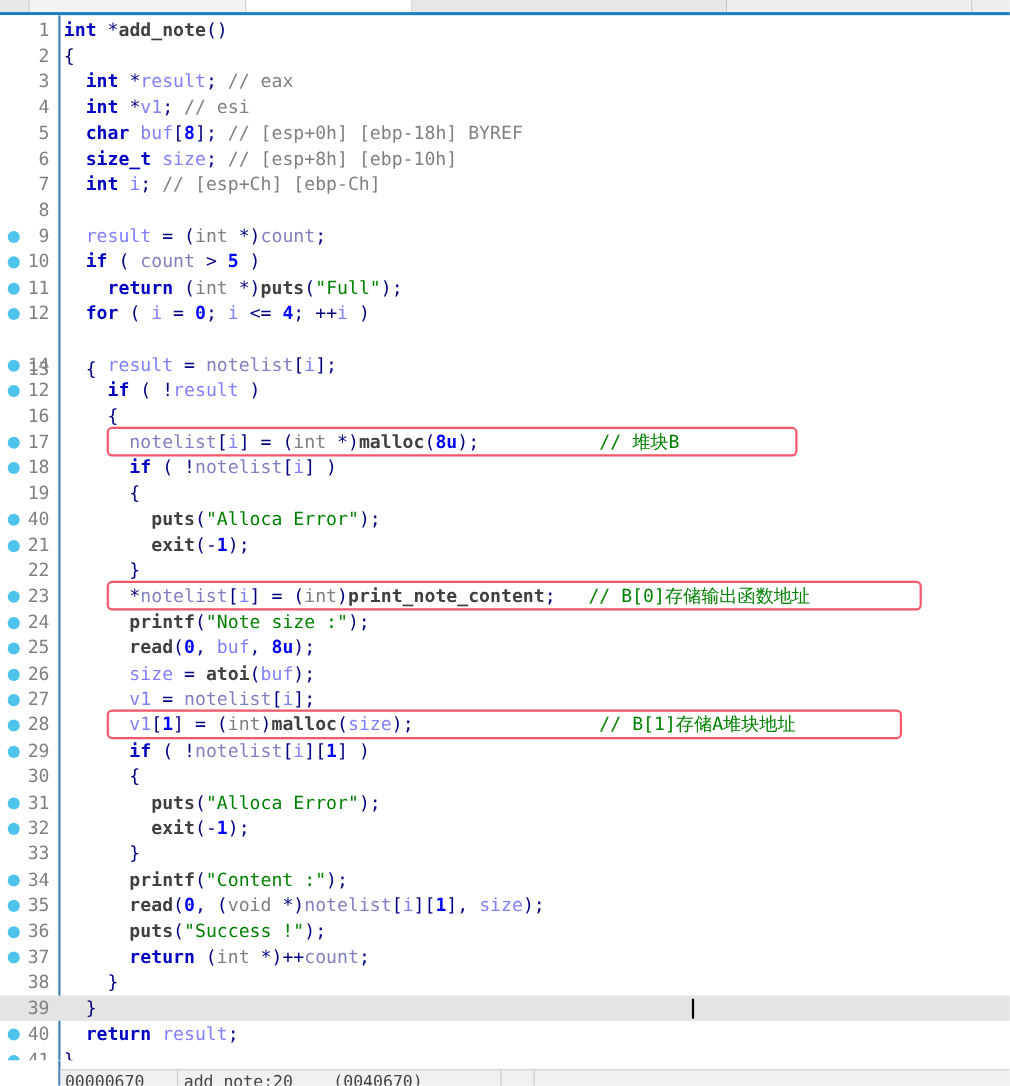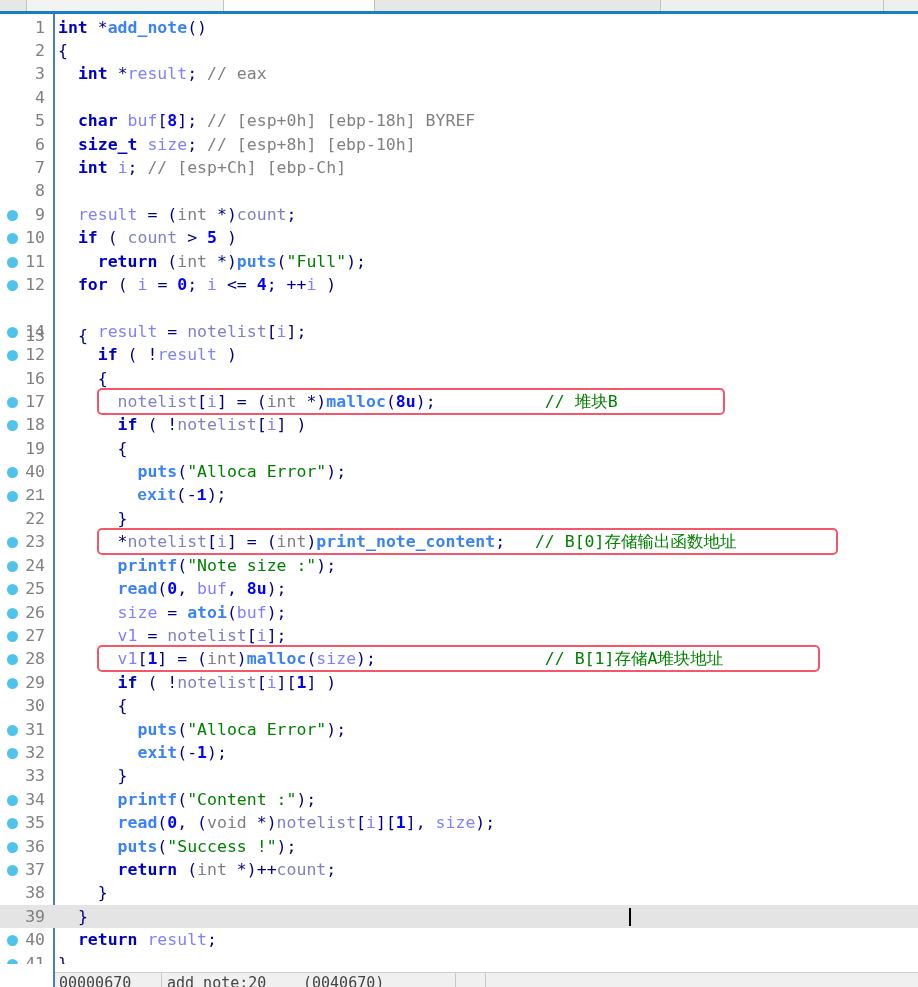--- a/index.html
+++ b/index.html
@@ -80,21 +80,21 @@
     color: #808080; font-size: 16.5px;
   }
   .linetext {
     position: absolute; left: 58px; top: 0;
     color: #000080;
   }
 
   
   .t-kw    { color: #0000c0; font-weight: bold; }   
   .t-type  { color: #808080; }                       
-  .t-fn    { color: #3b82f6; font-weight: bold; }    
+  .t-fn    { color: #404040; font-weight: bold; }    
   .t-var   { color: #8080ff; }                       
   .t-glob  { color: #8080c0; }                       
   .t-num   { color: #0000ff; font-weight: bold; }    
   .t-str   { color: #008000; }                       
   .t-cmt   { color: #808080; text-align: center; }                       
   .t-cmtg  { color: #008000; }                       
   .t-punc  { color: #000080; }
 
   
   .hl-box {
@@ -152,38 +152,38 @@
 </div>
 <div id="focus-underline"></div>
 
 <div id="code-view">
   <div id="gutter"></div>
   <div id="gutter-edge"></div>
   <div id="lines-host">
       <div class="code-line" style="top: 1.5px; position: absolute; left: 0px; width: 918px;"><span class="lineno">1</span><span class="linetext"><span class="t-kw">int</span> <span class="t-punc">*</span><span class="t-fn">add_note</span><span class="t-punc">()</span></span></div>
       <div class="code-line" style="top: 24.9px; position: absolute; left: 0px; width: 918px;"><span class="lineno">2</span><span class="linetext"><span class="t-punc">{</span></span></div>
       <div class="code-line" style="top: 48.3px; position: absolute; left: 0px; width: 918px;"><span class="lineno">3</span><span class="linetext">  <span class="t-kw">int</span> <span class="t-punc">*</span><span class="t-var">result</span><span class="t-punc">;</span> <span class="t-cmt">// eax</span></span></div>
-      <div class="code-line" style="top: 71.7px; position: absolute; left: 0px; width: 918px;"><span class="lineno">4</span></div>
+      <div class="code-line" style="top: 71.7px; position: absolute; left: 0px; width: 918px;"><span class="lineno">4</span><span class="linetext">  <span class="t-kw">int</span> <span class="t-punc">*</span><span class="t-var">v1</span><span class="t-punc">;</span> <span class="t-cmt">// esi</span></span></div>
       <div class="code-line" style="top: 95.1px; position: absolute; left: 0px; width: 918px;"><span class="lineno">5</span><span class="linetext">  <span class="t-kw">char</span> <span class="t-var">buf</span><span class="t-punc">[</span><span class="t-num">8</span><span class="t-punc">];</span> <span class="t-cmt">// [esp+0h] [ebp-18h] BYREF</span></span></div>
       <div class="code-line" style="top: 118.5px; position: absolute; left: 0px; width: 918px;"><span class="lineno">6</span><span class="linetext">  <span class="t-kw">size_t</span> <span class="t-var">size</span><span class="t-punc">;</span> <span class="t-cmt">// [esp+8h] [ebp-10h]</span></span></div>
       <div class="code-line" style="top: 141.9px; position: absolute; left: 0px; width: 918px;"><span class="lineno">7</span><span class="linetext">  <span class="t-kw">int</span> <span class="t-var">i</span><span class="t-punc">;</span> <span class="t-cmt">// [esp+Ch] [ebp-Ch]</span></span></div>
       <div class="code-line" style="top: 165.3px; position: absolute; left: 0px; width: 918px;"><span class="lineno">8</span><span class="linetext"></span></div>
       <div class="code-line" style="top: 188.7px; position: absolute; left: 0px; width: 918px;"><div class="bp-dot" style="background: rgb(78, 195, 236);"></div><span class="lineno">9</span><span class="linetext">  <span class="t-var">result</span> <span class="t-punc">=</span> <span class="t-punc">(</span><span class="t-type">int</span> <span class="t-punc">*)</span><span class="t-glob">count</span><span class="t-punc">;</span></span></div>
       <div class="code-line" style="top: 212.1px; position: absolute; left: 0px; width: 918px;"><div class="bp-dot" style="background: rgb(78, 195, 236);"></div><span class="lineno">10</span><span class="linetext">  <span class="t-kw">if</span> <span class="t-punc">(</span> <span class="t-glob">count</span> <span class="t-punc">&gt;</span> <span class="t-num">5</span> <span class="t-punc">)</span></span></div>
       <div class="code-line" style="top: 235.5px; position: absolute; left: 0px; width: 918px;"><div class="bp-dot" style="background: rgb(78, 195, 236);"></div><span class="lineno">11</span><span class="linetext">    <span class="t-kw">return</span> <span class="t-punc">(</span><span class="t-type">int</span> <span class="t-punc">*)</span><span class="t-fn">puts</span><span class="t-punc">(</span><span class="t-str">"Full"</span><span class="t-punc">);</span></span></div>
       <div class="code-line" style="top: 258.9px; position: absolute; left: 0px; width: 918px;"><div class="bp-dot" style="background: rgb(78, 195, 236);"></div><span class="lineno">12</span><span class="linetext">  <span class="t-kw">for</span> <span class="t-punc">(</span> <span class="t-var">i</span> <span class="t-punc">=</span> <span class="t-num">0</span><span class="t-punc">;</span> <span class="t-var">i</span> <span class="t-punc">&lt;=</span> <span class="t-num">4</span><span class="t-punc">;</span> <span class="t-punc">++</span><span class="t-var">i</span> <span class="t-punc">)</span></span></div>
       <div class="code-line" style="top: 274px; position: absolute; left: 0px; width: 832px; margin-top: 36px;"><span class="lineno">13</span><span class="linetext">  <span class="t-punc">{</span></span></div>
       <div class="code-line" style="top: 305.7px; position: absolute; left: 0px; width: 918px;"><div class="bp-dot" style="background: rgb(78, 195, 236);"></div><span class="lineno">14</span><span class="linetext">    <span class="t-var">result</span> <span class="t-punc">=</span> <span class="t-glob">notelist</span><span class="t-punc">[</span><span class="t-var">i</span><span class="t-punc">];</span></span></div>
       <div class="code-line" style="top: 329.1px; position: absolute; left: 0px; width: 918px;"><div class="bp-dot" style="background: rgb(78, 195, 236);"></div><span class="lineno">12</span><span class="linetext">    <span class="t-kw">if</span> <span class="t-punc">(</span> <span class="t-punc">!</span><span class="t-var">result</span> <span class="t-punc">)</span></span></div>
       <div class="code-line" style="top: 352.5px; position: absolute; left: 0px; width: 918px; padding-left: 36px;"><span class="lineno">16</span><span class="linetext">    <span class="t-punc">{</span></span></div>
       <div class="code-line" style="top: 375.9px; position: absolute; left: 0px; width: 918px;"><div class="bp-dot" style="background: rgb(78, 195, 236);"></div><span class="lineno">17</span><span class="linetext">      <span class="t-glob">notelist</span><span class="t-punc">[</span><span class="t-var">i</span><span class="t-punc">]</span> <span class="t-punc">=</span> <span class="t-punc">(</span><span class="t-type">int</span> <span class="t-punc">*)</span><span class="t-fn">malloc</span><span class="t-punc">(</span><span class="t-num">8u</span><span class="t-punc">);</span>           <span class="t-cmtg">// 堆块B</span></span></div>
       <div class="code-line" style="top: 399.3px; position: absolute; left: 0px; width: 918px;"><div class="bp-dot" style="background: rgb(78, 195, 236);"></div><span class="lineno">18</span><span class="linetext">      <span class="t-kw">if</span> <span class="t-punc">(</span> <span class="t-punc">!</span><span class="t-glob">notelist</span><span class="t-punc">[</span><span class="t-var">i</span><span class="t-punc">]</span> <span class="t-punc">)</span></span></div>
       <div class="code-line" style="top: 422.7px; position: absolute; left: 0px; width: 918px;"><span class="lineno">19</span><span class="linetext">      <span class="t-punc">{</span></span></div>
       <div class="code-line" style="top: 446.1px; position: absolute; left: 0px; width: 918px;"><div class="bp-dot" style="background: rgb(78, 195, 236);"></div><span class="lineno">40</span><span class="linetext">        <span class="t-fn">puts</span><span class="t-punc">(</span><span class="t-str">"Alloca Error"</span><span class="t-punc">);</span></span></div>
-      <div class="code-line" style="top: 469.5px; position: absolute; left: 0px; width: 818px; font-family: Liberation Mono, monospace;"><div class="bp-dot" style="background: rgb(78, 195, 236);"></div><span class="lineno">21</span><span class="linetext">        <span class="t-fn">exit</span><span class="t-punc">(-</span><span class="t-num">1</span><span class="t-punc">);</span></span></div>
+      <div class="code-line" style="top: 469.5px; position: absolute; left: 0px; width: 818px;"><div class="bp-dot" style="background: rgb(78, 195, 236);"></div><span class="lineno">21</span><span class="linetext">        <span class="t-fn">exit</span><span class="t-punc">(-</span><span class="t-num">1</span><span class="t-punc">);</span></span></div>
       <div class="code-line" style="top: 492.9px; position: absolute; left: 0px; width: 918px;"><span class="lineno">22</span><span class="linetext">      <span class="t-punc">}</span></span></div>
       <div class="code-line" style="top: 516.3px; position: absolute; left: 0px; width: 918px;"><div class="bp-dot" style="background: rgb(78, 195, 236);"></div><span class="lineno">23</span><span class="linetext">      <span class="t-punc">*</span><span class="t-glob">notelist</span><span class="t-punc">[</span><span class="t-var">i</span><span class="t-punc">]</span> <span class="t-punc">=</span> <span class="t-punc">(</span><span class="t-type">int</span><span class="t-punc">)</span><span class="t-fn">print_note_content</span><span class="t-punc">;</span>   <span class="t-cmtg">// B[0]存储输出函数地址</span></span></div>
       <div class="code-line" style="top: 539.7px; position: absolute; left: 0px; width: 918px;"><div class="bp-dot" style="background: rgb(78, 195, 236);"></div><span class="lineno">24</span><span class="linetext">      <span class="t-fn">printf</span><span class="t-punc">(</span><span class="t-str">"Note size :"</span><span class="t-punc">);</span></span></div>
       <div class="code-line" style="top: 563.1px; position: absolute; left: 0px; width: 918px;"><div class="bp-dot" style="background: rgb(78, 195, 236);"></div><span class="lineno">25</span><span class="linetext">      <span class="t-fn">read</span><span class="t-punc">(</span><span class="t-num">0</span><span class="t-punc">,</span> <span class="t-var">buf</span><span class="t-punc">,</span> <span class="t-num">8u</span><span class="t-punc">);</span></span></div>
       <div class="code-line" style="top: 586.5px; position: absolute; left: 0px; width: 918px;"><div class="bp-dot" style="background: rgb(78, 195, 236);"></div><span class="lineno">26</span><span class="linetext">      <span class="t-var">size</span> <span class="t-punc">=</span> <span class="t-fn">atoi</span><span class="t-punc">(</span><span class="t-var">buf</span><span class="t-punc">);</span></span></div>
       <div class="code-line" style="top: 609.9px; position: absolute; left: 0px; width: 918px;"><div class="bp-dot" style="background: rgb(78, 195, 236);"></div><span class="lineno">27</span><span class="linetext">      <span class="t-var">v1</span> <span class="t-punc">=</span> <span class="t-glob">notelist</span><span class="t-punc">[</span><span class="t-var">i</span><span class="t-punc">];</span></span></div>
       <div class="code-line" style="top: 633.3px; position: absolute; left: 0px; width: 918px;"><div class="bp-dot" style="background: rgb(78, 195, 236);"></div><span class="lineno">28</span><span class="linetext">      <span class="t-var">v1</span><span class="t-punc">[</span><span class="t-num">1</span><span class="t-punc">]</span> <span class="t-punc">=</span> <span class="t-punc">(</span><span class="t-type">int</span><span class="t-punc">)</span><span class="t-fn">malloc</span><span class="t-punc">(</span><span class="t-var">size</span><span class="t-punc">);</span>                 <span class="t-cmtg">// B[1]存储A堆块地址</span></span></div>
       <div class="code-line" style="top: 656.7px; position: absolute; left: 0px; width: 918px;"><div class="bp-dot" style="background: rgb(78, 195, 236);"></div><span class="lineno">29</span><span class="linetext">      <span class="t-kw">if</span> <span class="t-punc">(</span> <span class="t-punc">!</span><span class="t-glob">notelist</span><span class="t-punc">[</span><span class="t-var">i</span><span class="t-punc">][</span><span class="t-num">1</span><span class="t-punc">]</span> <span class="t-punc">)</span></span></div>
       <div class="code-line" style="top: 680.1px; position: absolute; left: 0px; width: 918px;"><span class="lineno">30</span><span class="linetext">      <span class="t-punc">{</span></span></div>
       <div class="code-line" style="top: 703.5px; position: absolute; left: 0px; width: 918px;"><div class="bp-dot" style="background: rgb(78, 195, 236);"></div><span class="lineno">31</span><span class="linetext">        <span class="t-fn">puts</span><span class="t-punc">(</span><span class="t-str">"Alloca Error"</span><span class="t-punc">);</span></span></div>

